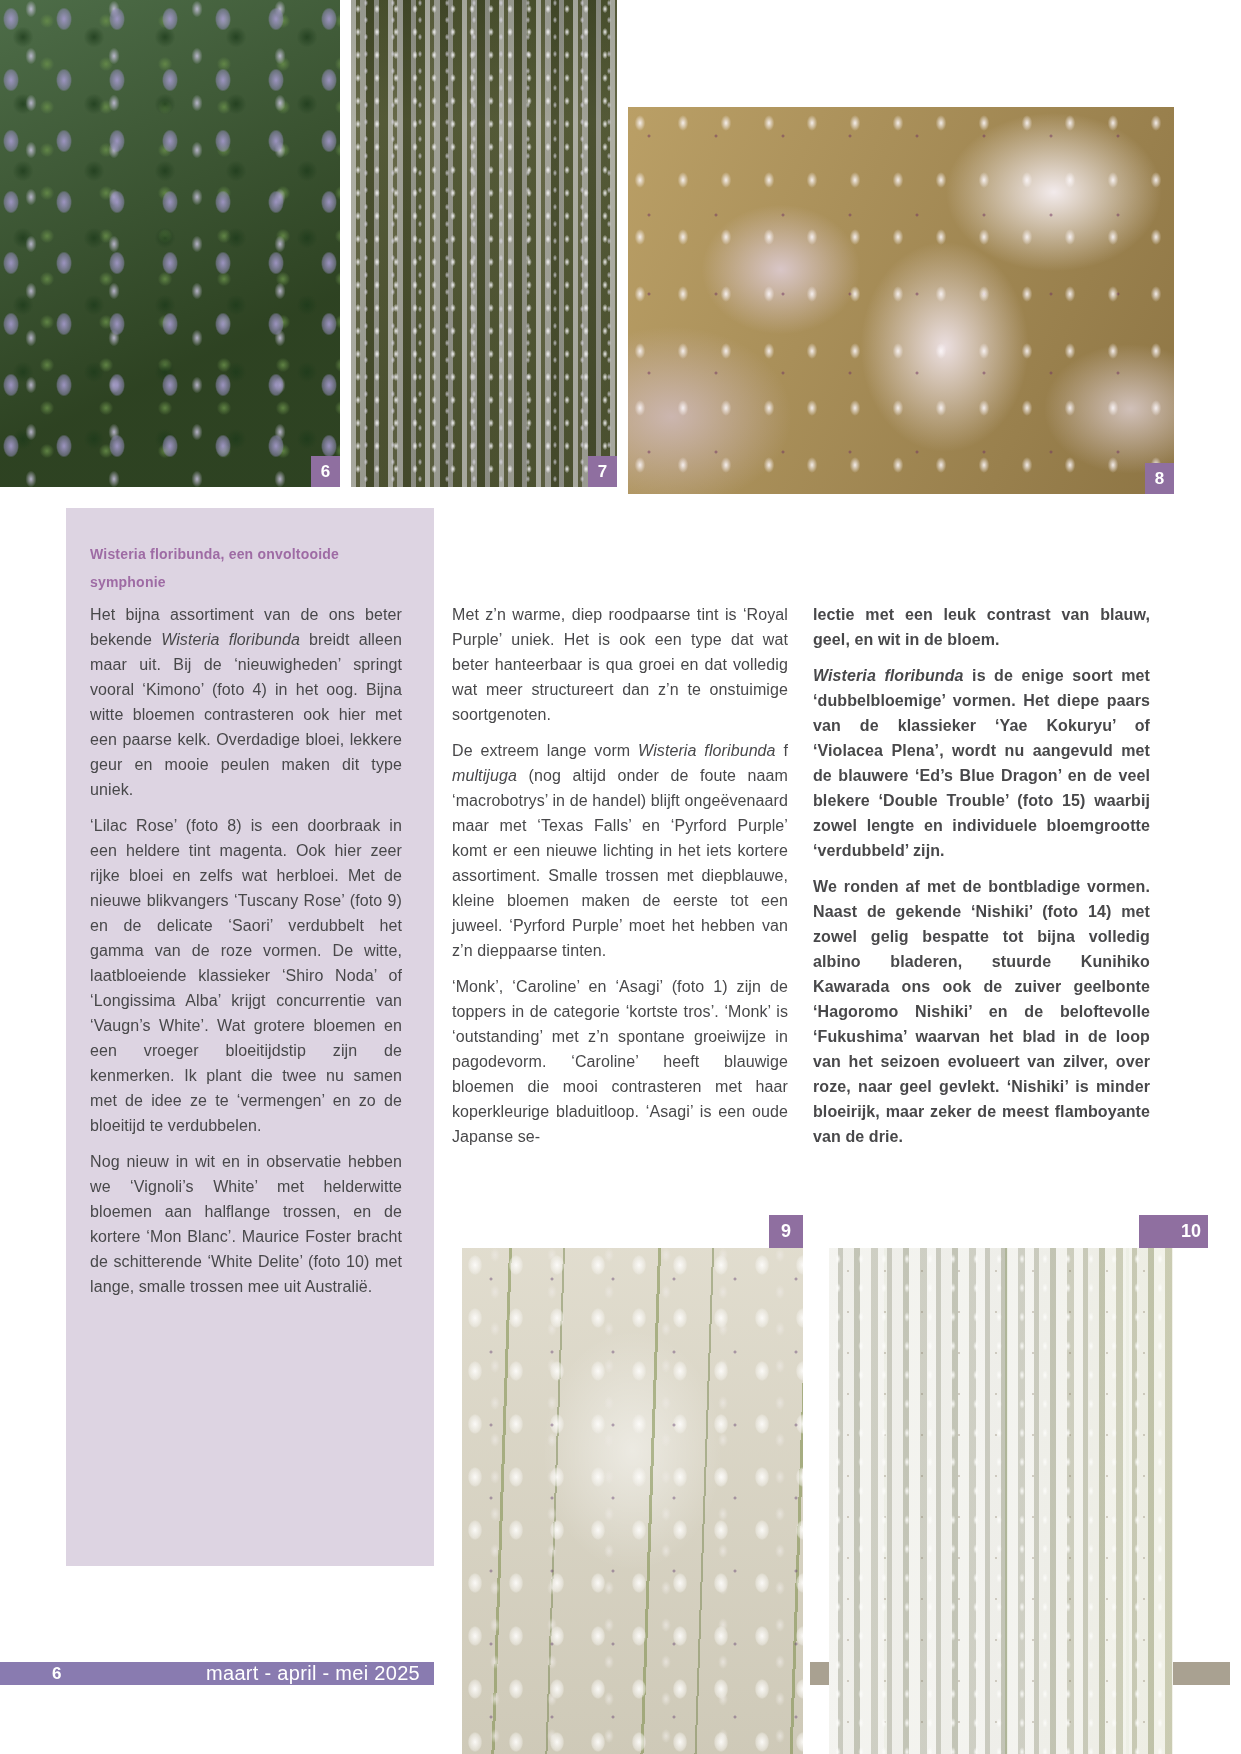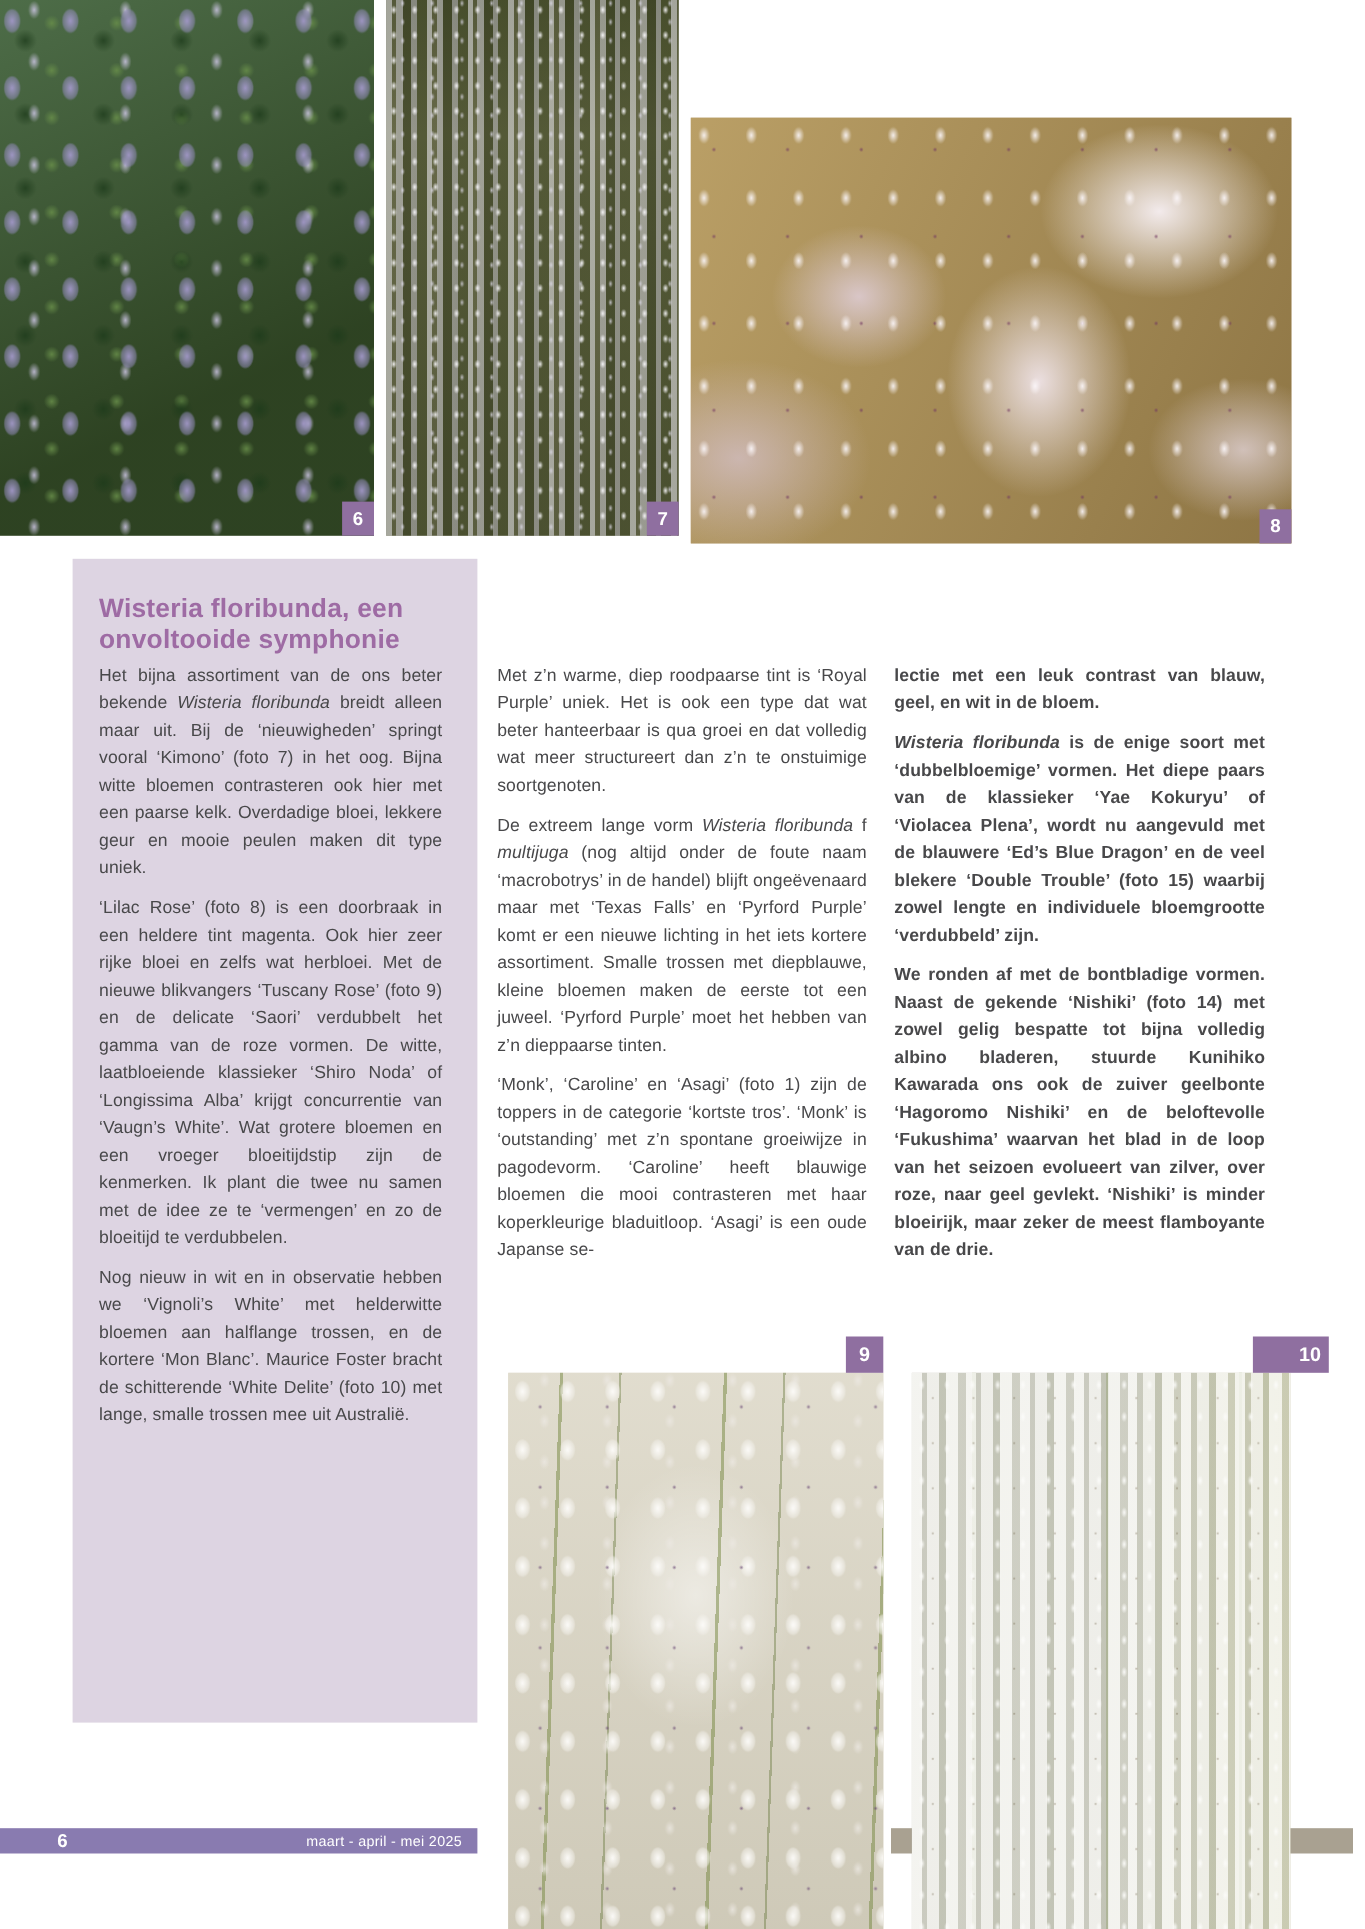--- a/index.html
+++ b/index.html
@@ -66,36 +66,36 @@
   .badge{display:flex;align-items:center;justify-content:center;
          color:#ffffff;font-weight:bold;background:#8f6fa0;z-index:2;}
   .badge-br{position:absolute;right:0;bottom:0;width:29px;height:31px;font-size:17px;}
   .badge-top{position:absolute;width:34px;height:33px;font-size:18px;}
   .badge9{left:769px;top:1215px;}
   .badge10{left:1139px;top:1215px;padding-left:35px;}
 
   
   .panel{position:absolute;left:66px;top:508px;width:368px;height:1058px;background:#ddd4e2;}
   .heading{position:absolute;left:90px;top:540px;width:312px;margin:0;
-           font-size:24px;line-height:28px;font-weight:bold;color:#9e6ba4;letter-spacing:.2px;}
+           font-size:14px;line-height:28px;font-weight:bold;color:#9e6ba4;letter-spacing:.2px;}
   .col{position:absolute;top:602px;font-size:16px;line-height:25px;color:#48484a;
        text-align:justify;letter-spacing:.1px;hyphens:auto;}
   .col p{margin:0 0 11px 0;}
   .col p:last-child{margin-bottom:0;}
   .col em{font-style:italic;}
   .col1{left:90px;width:312px;}
   .col2{left:452px;width:336px;}
   .col3{left:813px;width:337px;font-weight:bold;}
 
   
   .footer-bar{position:absolute;left:0;top:1662px;width:434px;height:23px;background:#897bb0;z-index:0;}
   .page-num{position:absolute;left:52px;top:0;height:23px;line-height:23px;
             color:#fff;font-weight:bold;font-size:17px;}
   .footer-date{position:absolute;right:14px;top:0;height:23px;line-height:23px;
-               color:#fff;font-size:13px;letter-spacing:.3px;}
+               color:#fff;font-size:20px;letter-spacing:.3px;}
   .taupe-bar{position:absolute;left:810px;top:1662px;width:420px;height:23px;background:#a9a191;z-index:0;}
 </style>
 </head>
 <body>
 
 <div class="page">
 
   <div class="photo photo1">
     <div class="badge badge-br">6</div>
   </div>
@@ -104,21 +104,21 @@
   </div>
   <div class="photo photo3">
     <div class="badge badge-br">8</div>
   </div>
 
   <div class="panel"></div>
 
   <h2 class="heading">Wisteria floribunda, een onvoltooide symphonie</h2>
 
   <div class="col col1">
-    <p><span>Het bijna assortiment van de ons beter bekende </span><em>Wisteria floribunda</em><span> breidt alleen maar uit. Bij de ‘nieuwigheden’ springt vooral ‘Kimono’ (foto 7) in het oog. Bijna witte bloemen contrasteren ook hier met een paarse kelk. Overdadige bloei, lekkere geur en mooie peulen maken dit type uniek.</span></p>
+    <p><span>Het bijna assortiment van de ons beter bekende </span><em>Wisteria floribunda</em><span> breidt alleen maar uit. Bij de ‘nieuwigheden’ springt vooral ‘Kimono’ (foto 4) in het oog. Bijna witte bloemen contrasteren ook hier met een paarse kelk. Overdadige bloei, lekkere geur en mooie peulen maken dit type uniek.</span></p>
     <p><span>‘Lilac Rose’ (foto 8) is een doorbraak in een heldere tint magenta. Ook hier zeer rijke bloei en zelfs wat herbloei. Met de nieuwe blikvangers ‘Tuscany Rose’ (foto 9) en de delicate ‘Saori’ verdubbelt het gamma van de roze vormen. De witte, laatbloeiende klassieker ‘Shiro Noda’ of ‘Longissima Alba’ krijgt concurrentie van ‘Vaugn’s White’. Wat grotere bloemen en een vroeger bloeitijdstip zijn de kenmerken. Ik plant die twee nu samen met de idee ze te ‘vermengen’ en zo de bloeitijd te verdubbelen.</span></p>
     <p><span>Nog nieuw in wit en in observatie hebben we ‘Vignoli’s White’ met helderwitte bloemen aan halflange trossen, en de kortere ‘Mon Blanc’. Maurice Foster bracht de schitterende ‘White Delite’ (foto 10) met lange, smalle trossen mee uit Australië.</span></p>
   </div>
   <div class="col col2">
     <p><span>Met z’n warme, diep roodpaarse tint is ‘Royal Purple’ uniek. Het is ook een type dat wat beter hanteerbaar is qua groei en dat volledig wat meer structureert dan z’n te onstuimige soortgenoten.</span></p>
     <p><span>De extreem lange vorm </span><em>Wisteria floribunda</em><span> f </span><em>multijuga</em><span> (nog altijd onder de foute naam ‘macrobotrys’ in de handel) blijft ongeëvenaard maar met ‘Texas Falls’ en ‘Pyrford Purple’ komt er een nieuwe lichting in het iets kortere assortiment. Smalle trossen met diepblauwe, kleine bloemen maken de eerste tot een juweel. ‘Pyrford Purple’ moet het hebben van z’n dieppaarse tinten.</span></p>
     <p><span>‘Monk’, ‘Caroline’ en ‘Asagi’ (foto 1) zijn de toppers in de categorie ‘kortste tros’. ‘Monk’ is ‘outstanding’ met z’n spontane groeiwijze in pagodevorm. ‘Caroline’ heeft blauwige bloemen die mooi contrasteren met haar koperkleurige bladuitloop. ‘Asagi’ is een oude Japanse se-</span></p>
   </div>
   <div class="col col3">
     <p><span>lectie met een leuk contrast van blauw, geel, en wit in de bloem.</span></p>

